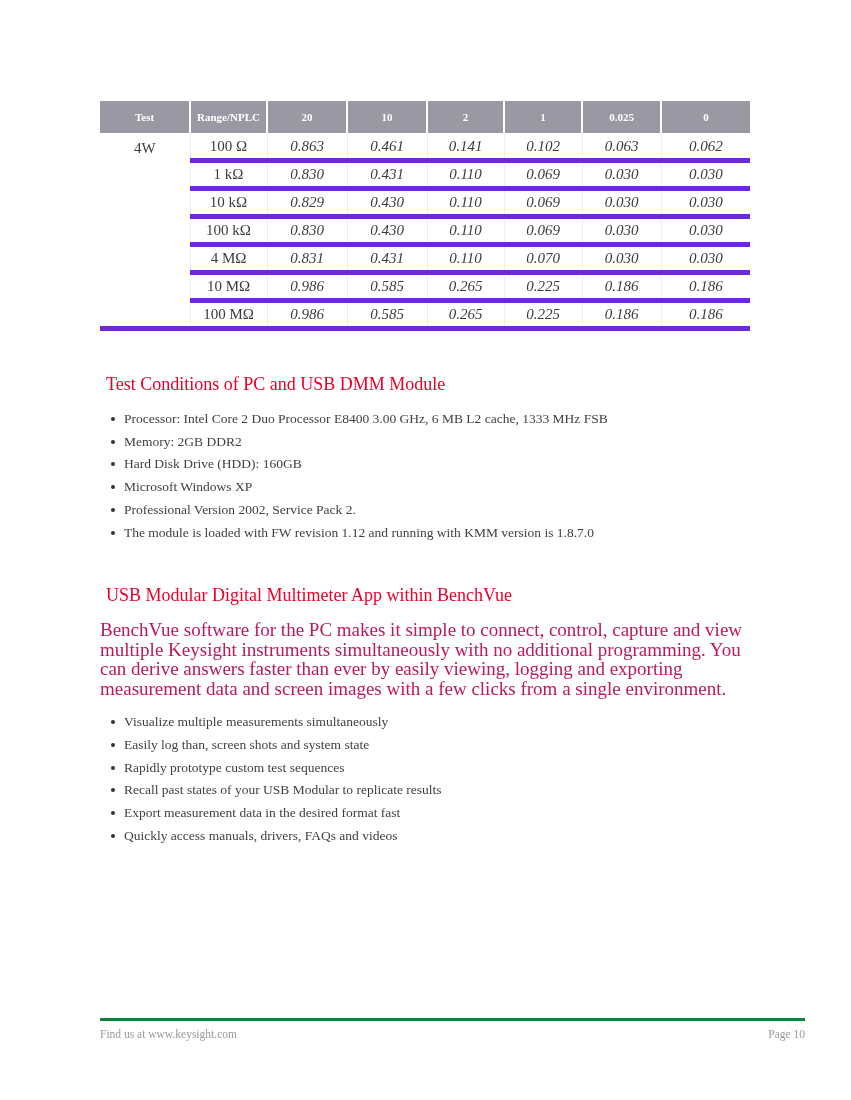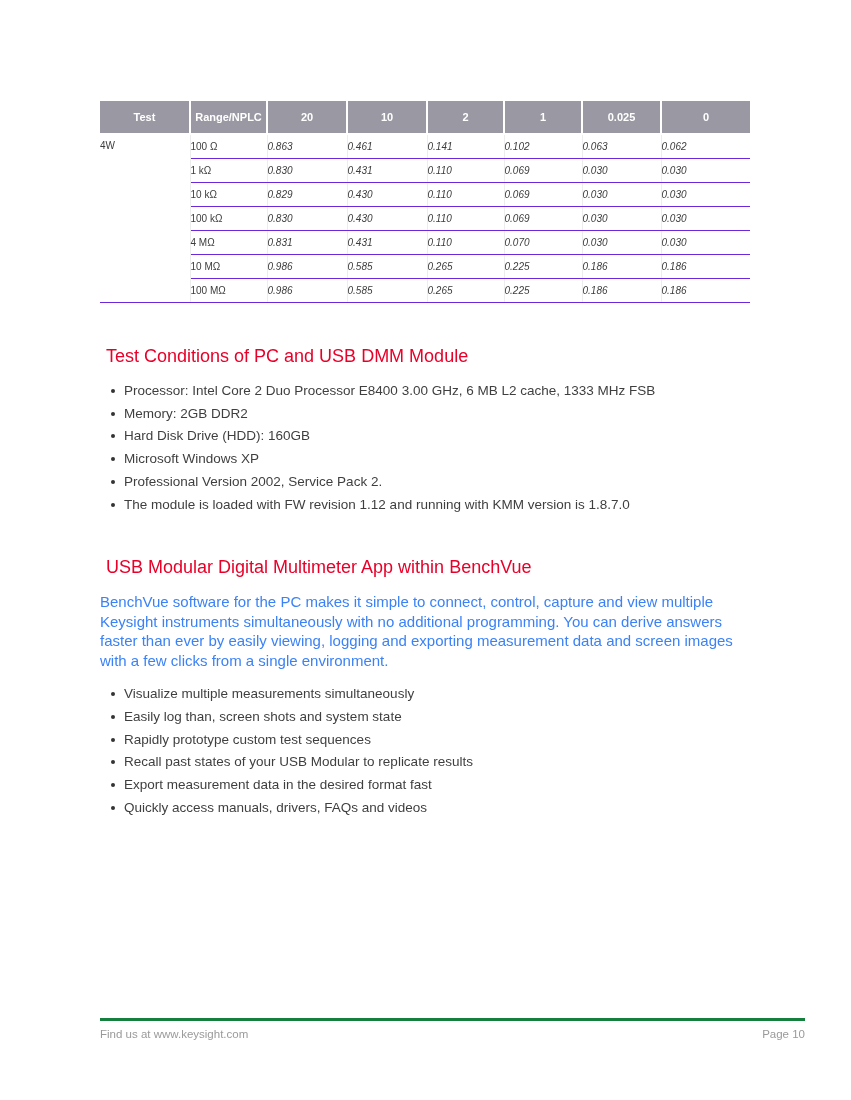--- a/index.html
+++ b/index.html
@@ -1,38 +1,38 @@
 <!DOCTYPE html>
 <html><head>
 <meta charset="utf-8">
 <style>
   html, body { margin:0; padding:0; background:#ffffff; }
   .page {
     position:relative;
     width:851px; height:1100px;
     background:#ffffff;
-    font-family:Liberation Sans, sans-serif;
+    font-family:Liberation Serif, serif;
     overflow:hidden;
     color:#3f3f3f;
   }
   .content { position:absolute; left:100px; top:101px; width:650px; }
 
   
   table.results { border-collapse:collapse; table-layout:fixed; width:650px; }
   table.results th {
     background:#9a99a3; color:#ffffff;
     font-size:11px; font-weight:bold; text-align:center;
     height:32px; padding:0;
     border-right:2px solid #ffffff; border-bottom:2px solid #ffffff;
   }
   table.results th:last-child { border-right:none; }
   table.results td {
-    font-size:10px; color:#3c3c3c; 
+    font-size:15px; color:#3c3c3c; text-align:center;
     height:23px; padding:0;
-    border-bottom:1px solid #6d28d9; border-right:1px solid #ededed;
+    border-bottom:5px solid #6d28d9; border-right:1px solid #ededed;
   }
   table.results td:last-child { border-right:none; }
   table.results td.val { font-style:italic; }
   table.results td.test { vertical-align:top; padding-top:5px; }
 
   
   h2.section-heading {
     color:#e90029; font-size:18px; font-weight:400;
     margin:0 0 0 6px; line-height:22px; letter-spacing:0;
   }
@@ -42,21 +42,21 @@
   ul.bullets li {
     position:relative; padding-left:24px;
     font-size:13.5px; line-height:22.7px; color:#3f3f3f;
   }
   ul.bullets li .dot {
     position:absolute; left:11px; top:9px;
     width:4px; height:4px; background:#333333; border-radius:50%;
   }
   p.body-par {
     margin:14px 0 0 0; width:650px;
-    font-size:15px; line-height:19.5px; color:#3b82f6;
+    font-size:19px; line-height:19.5px; color:#be185d;
   }
 
   
   .footer {
     position:absolute; left:100px; top:1018px; width:705px;
     border-top:3px solid #15803d;
     display:flex; justify-content:space-between;
     padding-top:7px;
     font-size:11.5px; color:#9a9a9a;
   }

